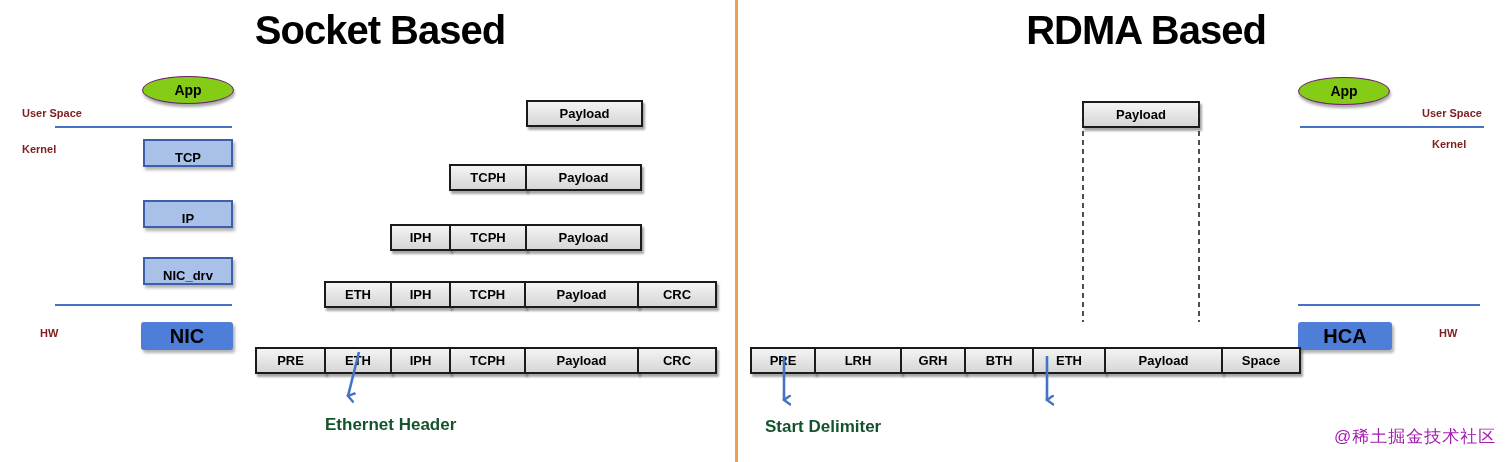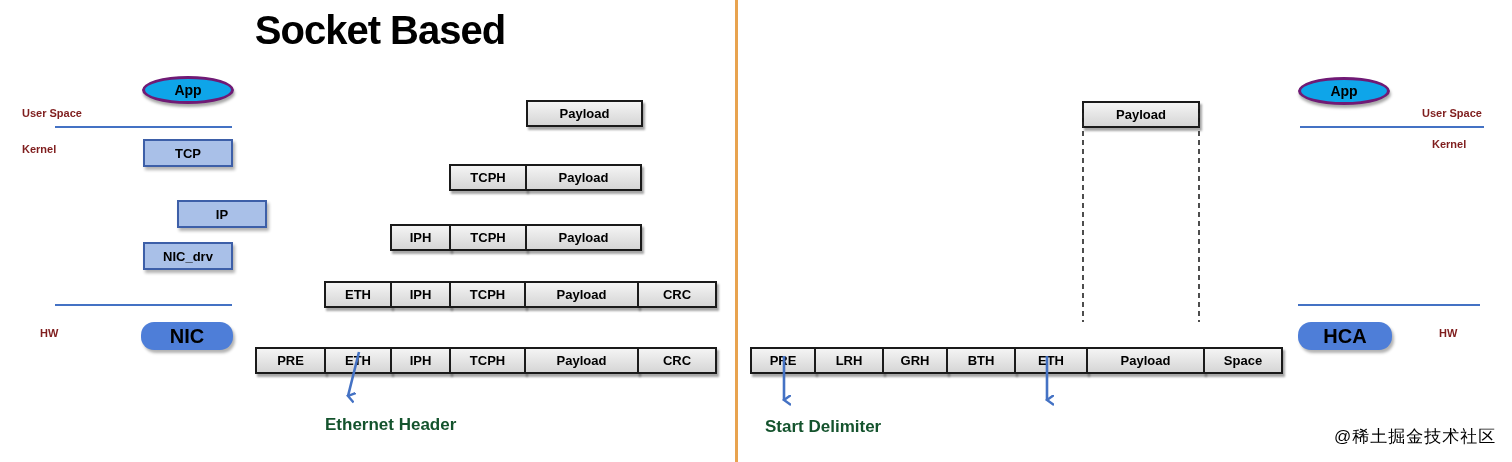--- a/index.html
+++ b/index.html
@@ -8,74 +8,75 @@
   .stage { position:relative; width:1512px; height:462px; background:#fff; }
 
   .title { position:absolute; top:8px; font-size:40px; font-weight:800;
            letter-spacing:-1px; color:#000; text-align:center; white-space:nowrap; }
 
   .side-label { position:absolute; color:#7f1d1d; font-size:11px; font-weight:bold; white-space:nowrap; }
 
   .hline { position:absolute; height:2px; background:#4472C4; }
 
   .ellipse { position:absolute; width:92px; height:28px; border-radius:50%;
-             background:#0ea5e9; border:3px solid #701a75;
+             background:#84cc16; border:1px solid #701a75;
              box-shadow:1px 3px 3px rgba(0,0,0,.35);
              display:flex; align-items:center; justify-content:center;
              color:#000; font-weight:bold; font-size:14px; }
 
   .bluebox { position:absolute; width:90px; height:28px; background:#A9C0E8;
              border:2px solid #3D5FA8; box-shadow:2px 3px 3px rgba(0,0,0,.30);
-             display:flex; align-items:center; justify-content:center;
+             display:flex; align-items:flex-end; justify-content:center;
              color:#000; font-weight:bold; font-size:13px; }
 
   .solidbox { position:absolute; width:94px; height:28px; background:#4E7ED8;
-              border-radius:13px; box-shadow:2px 3px 3px rgba(0,0,0,.30);
+              border-radius:3px; box-shadow:2px 3px 3px rgba(0,0,0,.30);
               display:flex; align-items:center; justify-content:center;
               color:#000; font-weight:800; font-size:20px; }
 
   .prow { position:absolute; display:flex; height:27px;margin-top:24px; }
   .cell { height:27px; border:2px solid #1a1a1a;
           background:linear-gradient(#f4f4f4,#d6d6d6);
           box-shadow:2px 3px 2px rgba(0,0,0,.35);
           display:flex; align-items:center; justify-content:center;
           color:#000; font-weight:bold; font-size:13px; }
   .cell + .cell { margin-left:-2px; }
 
   .annotation { position:absolute; color:#14532d; font-weight:bold; font-size:17px; white-space:nowrap;text-align:center; }
   .annotation.caps { font-size:16px; }
 
   .divider { position:absolute; left:735px; top:0; width:3px; height:462px; background:#E8A34F; }
 
-  .watermark { position:absolute; left:1334px; top:425px; color:#000000;
+  .watermark { position:absolute; left:1334px; top:425px; color:#a21caf;
                font-size:17px; letter-spacing:1px; white-space:nowrap; }
 
   svg.overlay { position:absolute; left:0; top:0; width:1512px; height:462px; pointer-events:none; }
 </style>
 </head>
 <body>
 
 <div class="stage">
 
   <div class="title" style="left:180px; width:400px;">Socket Based</div>
+  <div class="title" style="left:946px; width:400px;">RDMA Based</div>
 
   <div class="ellipse" style="left:142px; top:76px;">
     <span>App</span>
   </div>
   <div class="side-label" style="left:22px; top:107px;">User Space</div>
   <div class="hline" style="left:55px; top:126px; width:177px;"></div>
   <div class="side-label" style="left:22px; top:143px;">Kernel</div>
 
   <div class="bluebox" style="left:143px; top:139px;">
     <span>TCP</span>
   </div>
-  <div class="bluebox" style="left:143px; top:200px;margin-left:34px;">
+  <div class="bluebox" style="left:143px; top:200px;">
     <span>IP</span>
   </div>
-  <div class="bluebox" style="left:143px; top:242px;">
+  <div class="bluebox" style="left:143px; top:257px;">
     <span>NIC_drv</span>
   </div>
 
   <div class="hline" style="left:55px; top:304px; width:177px;"></div>
   <div class="side-label" style="left:40px; top:327px;">HW</div>
   <div class="solidbox" style="left:141px; top:322px; width:92px;">
     <span>NIC</span>
   </div>
 
   <div class="prow" style="left:526px; top:76px;">
@@ -164,21 +165,21 @@
   <div class="hline" style="left:1298px; top:304px; width:182px;"></div>
   <div class="solidbox" style="left:1298px; top:322px;">
     <span>HCA</span>
   </div>
   <div class="side-label" style="left:1439px; top:327px;">HW</div>
 
   <div class="prow" style="left:750px; top:323px;">
     <div class="cell" style="width:66px;">
         <span>PRE</span>
       </div>
-    <div class="cell" style="width:70px;">
+    <div class="cell" style="width:88px;">
         <span>LRH</span>
       </div>
     <div class="cell" style="width:66px;">
         <span>GRH</span>
       </div>
     <div class="cell" style="width:70px;">
         <span>BTH</span>
       </div>
     <div class="cell" style="width:74px;">
         <span>ETH</span>

